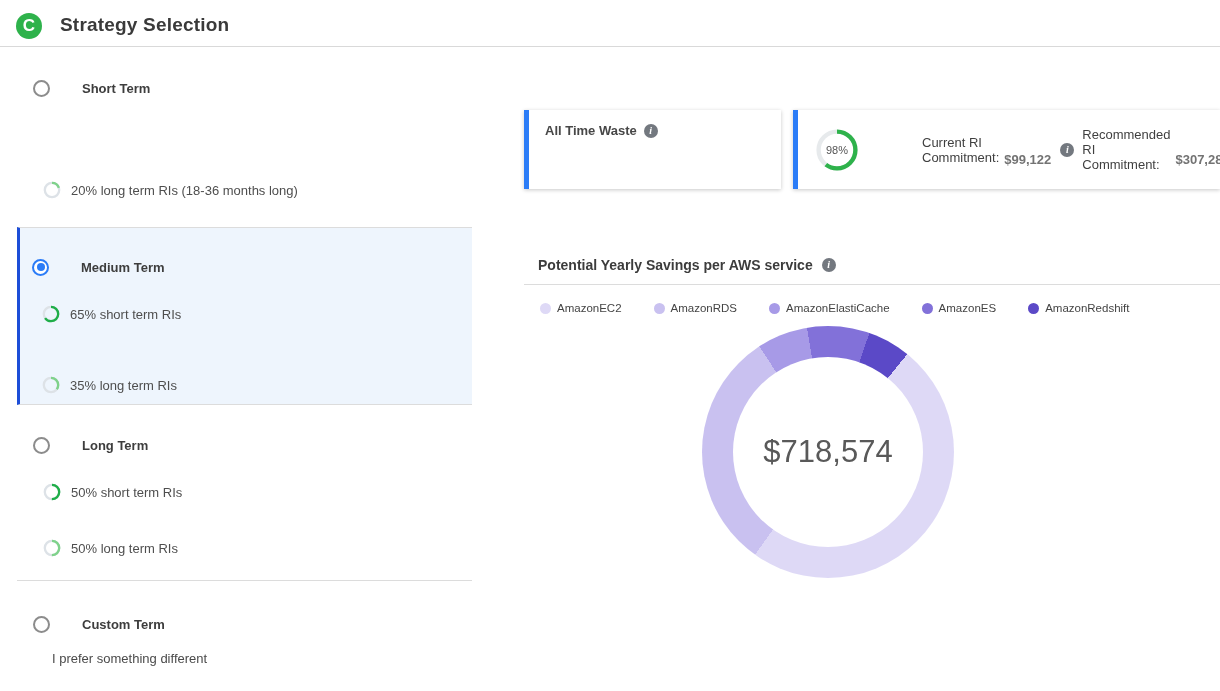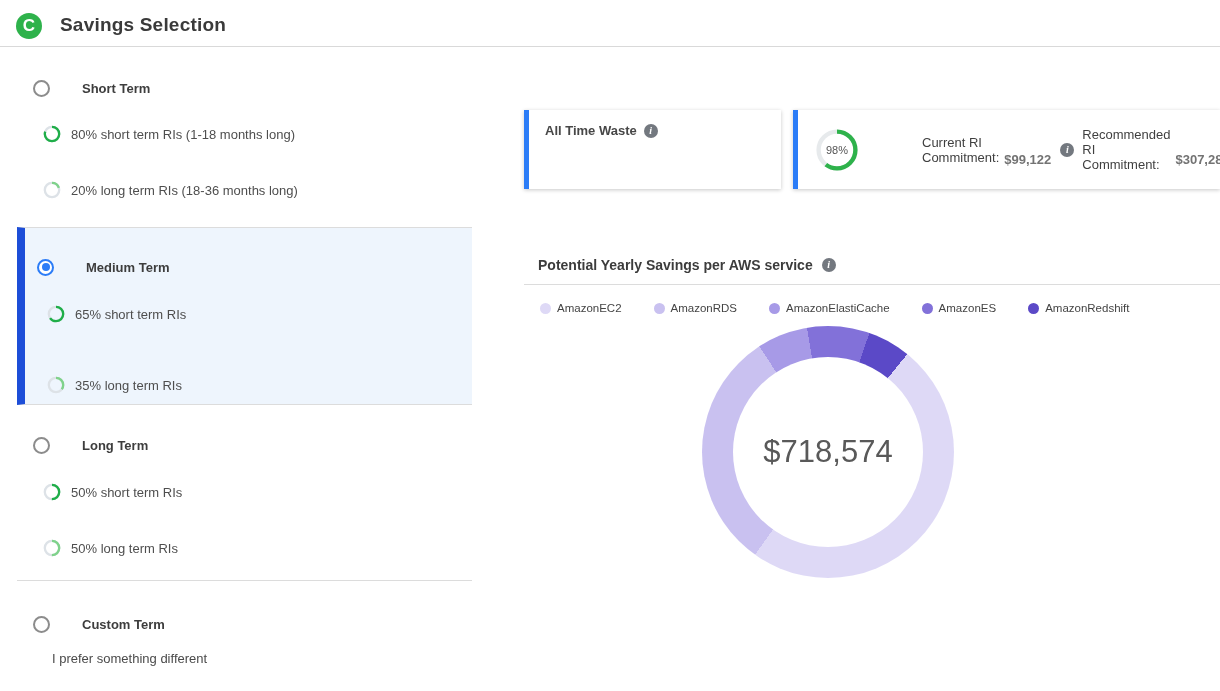--- a/index.html
+++ b/index.html
@@ -32,21 +32,21 @@
   }
   .radio.checked { border-color:#2b7cf7; }
   .radio.checked::after { content:""; position:absolute; inset:2.5px; border-radius:50%; background:#2b7cf7; }
 
   .mini-ring { width:18px; height:18px; flex:none; }
   .ring-track { fill:none; stroke:#dde2e7; stroke-width:2.6; }
   .ring-arc { fill:none; stroke:#2eb24b; stroke-width:2.6; }
 
   .selected-box {
     position:absolute; left:17px; right:0; top:180px; height:178px;
-    background:#eef5fd; border-left:8px solid #1d4ed8;
+    background:#eef5fd; border-left:3px solid #1d4ed8;
     border-top:1px solid #dcdcdc; border-bottom:1px solid #dcdcdc;
   }
   .divider { position:absolute; left:17px; right:0; border-top:1px solid #dcdcdc; height:0; }
   .custom-desc { position:absolute; left:52px; top:604px; font-size:13px; color:#4a4a4a; }
 
   
   .info-icon {
     display:inline-block; width:14px; height:14px; border-radius:50%; background:#73787f;
     color:#fff; text-align:center; flex:none; cursor:pointer;
     font:italic 700 10px/14px "Liberation Serif", serif;
@@ -89,35 +89,28 @@
   }
   .donut-total { font-size:31px; color:#595959; }
 </style>
 </head>
 <body>
 
 <div class="page">
 
   <div class="header">
     <div class="logo">C</div>
-    <div class="header-title">Savings Selection</div>
+    <div class="header-title">Strategy Selection</div>
   </div>
 
   <div class="strategy-panel">
 
     <div class="row radio-row" style="top:31px; left:33px;">
       <span class="radio"></span>
       <span class="radio-label">Short Term</span>
-    </div>
-    <div class="row sub-row" style="top:77px; left:43px;">
-      <svg class="mini-ring" viewBox="0 0 20 20">
-        <circle class="ring-track" cx="10" cy="10" r="8"></circle>
-        <circle class="ring-arc" cx="10" cy="10" r="8" transform="rotate(-90 10 10)" stroke-dasharray="40.21238596594935 50.26548245743669" style="stroke: rgb(31, 174, 73);"></circle>
-      </svg>
-      <span class="sub-label">80% short term RIs (1-18 months long)</span>
     </div>
     <div class="row sub-row" style="top:133px; left:43px;">
       <svg class="mini-ring" viewBox="0 0 20 20">
         <circle class="ring-track" cx="10" cy="10" r="8"></circle>
         <circle class="ring-arc" cx="10" cy="10" r="8" transform="rotate(-90 10 10)" stroke-dasharray="10.053096491487338 50.26548245743669" style="stroke: rgb(127, 210, 139);"></circle>
       </svg>
       <span class="sub-label">20% long term RIs (18-36 months long)</span>
     </div>
 
     <div class="selected-box">

